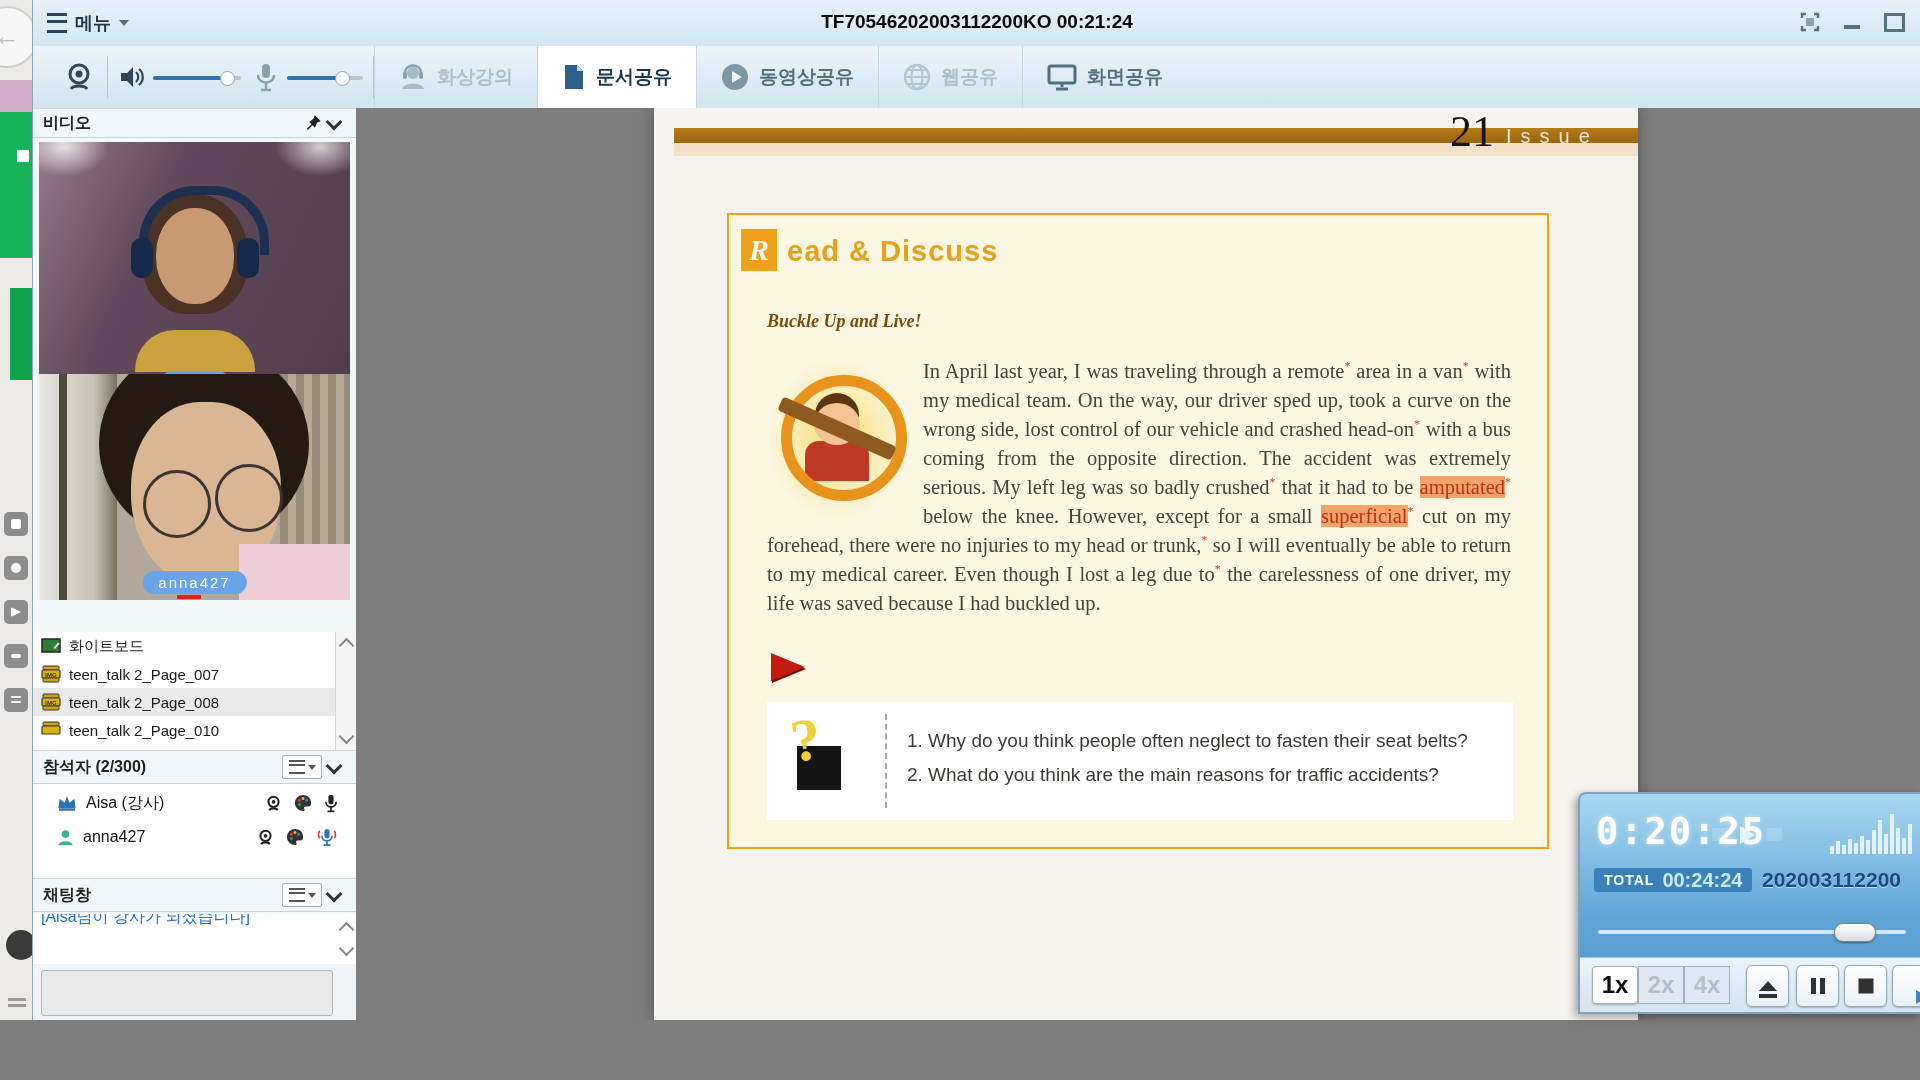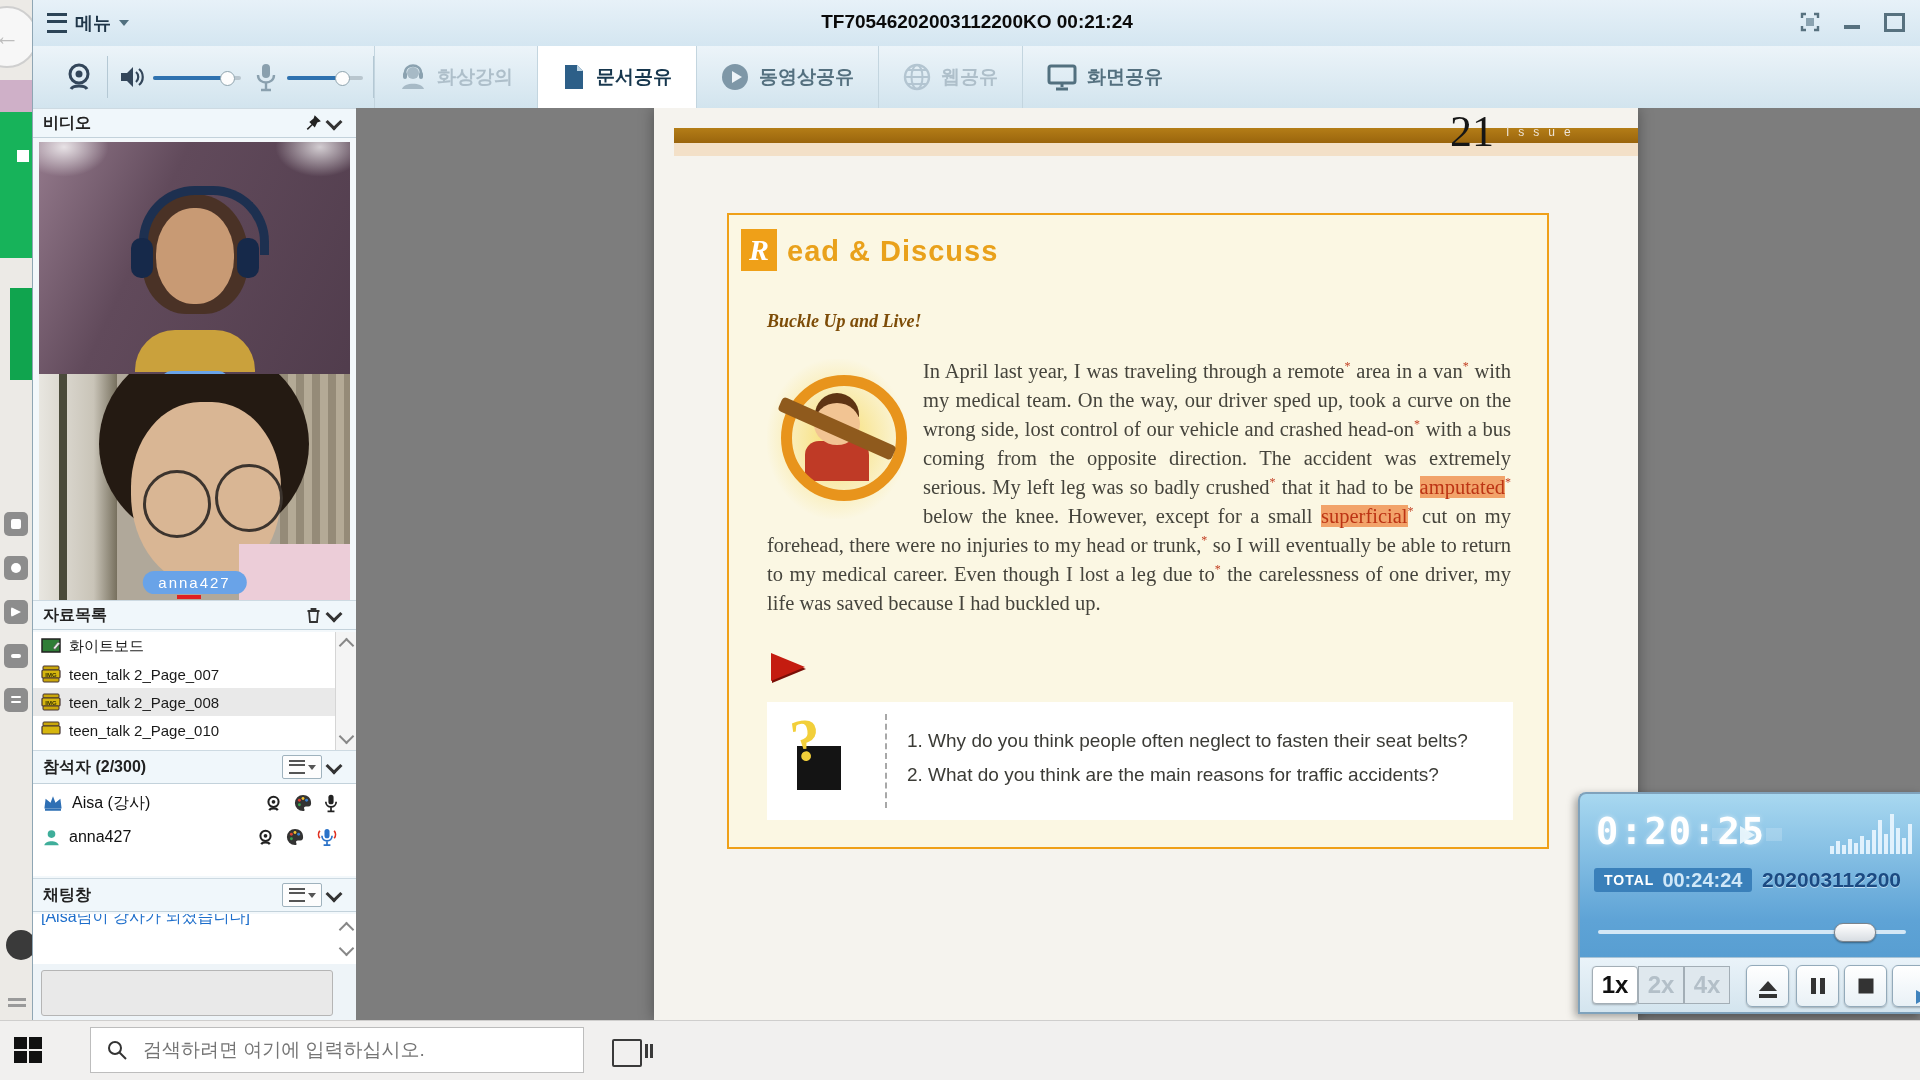--- a/index.html
+++ b/index.html
@@ -90,40 +90,40 @@
   #matlist{left:0;top:524px;right:0;height:118px;background:#fff;border-bottom:1px solid #c3d2db;overflow:hidden;}
   .mat-row{display:flex;align-items:center;gap:8px;height:28px;padding-left:8px;font-size:15px;color:#1a1a1a;cursor:pointer;}
   .mat-row.sel{background:#e9e9e9;}
   .mat-scroll{position:absolute;right:0;top:0;width:20px;height:118px;background:#f4f4f4;border-left:1px solid #d5d5d5;}
   .s-arrow{position:absolute;left:5px;width:9px;height:9px;border-right:2px solid #888;border-bottom:2px solid #888;cursor:pointer;}
   .s-up{top:8px;transform:rotate(-135deg);}
   .s-dn{bottom:8px;transform:rotate(45deg);}
 
   
   #plist{left:0;top:676px;right:0;height:92px;background:#fff;}
-  .p-row{display:flex;align-items:center;gap:9px;height:30px;padding:4px 10px 0 10px;font-size:16px;color:#111;}
+  .p-row{display:flex;align-items:center;gap:9px;height:30px;padding:4px 10px 0 24px;font-size:16px;color:#111;}
   .p-row .nm{flex:1;}
   .p-ic{display:flex;gap:12px;align-items:center;padding-right:8px;}
 
   
   #chatlog{left:0;top:806px;right:0;height:50px;background:#fff;overflow:hidden;border-bottom:1px solid #c3d2db;}
   .chat-msg{position:absolute;left:8px;top:-7px;font-size:16px;color:#1d6ecb;white-space:nowrap;}
   .chat-scroll{position:absolute;right:2px;top:2px;width:18px;height:46px;}
   #chatinput-wrap{left:0;top:856px;right:0;height:56px;background:#eef4f8;}
   #chatinput{position:absolute;left:8px;top:6px;width:286px;height:40px;background:#e9e9e9;border:1px solid #b5b5b5;
     border-radius:3px;resize:none;font-family:"Liberation Sans",sans-serif;}
   .collapse-handle{left:322px;top:486px;width:14px;height:34px;color:#333;font-size:16px;line-height:34px;cursor:pointer;}
 
   
   #main{left:323px;top:108px;width:1565px;height:912px;background:#7d7d7d;overflow:hidden;}
   #page{left:298px;top:0;width:984px;height:912px;background:#f5f3ee;box-shadow:0 0 14px rgba(0,0,0,.35);}
   .gold-bar{left:20px;top:20px;width:964px;height:15px;background:linear-gradient(#b47d17,#9a650d);}
   .pale-bar{left:20px;top:35px;width:964px;height:13px;background:#f3e0c8;}
   .pg-num{left:796px;top:-2px;font-family:"Liberation Serif",serif;font-size:44px;color:#161616;}
-  .pg-tag{left:852px;top:17px;font-size:12px;letter-spacing:9px;color:#eee4d6;}
+  .pg-tag{left:852px;top:17px;font-size:20px;letter-spacing:9px;color:#eee4d6;}
   #rdbox{left:73px;top:105px;width:818px;height:632px;border:2px solid #efa018;background:#fbf7e3;}
   .r-block{left:12px;top:14px;width:36px;height:42px;background:#efa018;color:#fff;
     font-family:"Liberation Serif",serif;font-style:italic;font-weight:bold;font-size:30px;text-align:center;line-height:42px;}
   .r-title{left:58px;top:20px;font-size:29px;font-weight:bold;color:#e9a11b;letter-spacing:1px;}
   .a-title{left:38px;top:96px;font-family:"Liberation Serif",serif;font-style:italic;font-weight:bold;font-size:18px;color:#7d4c07;}
   .para{left:38px;top:142px;width:744px;font-family:"Liberation Serif",serif;font-size:20.5px;line-height:29px;
     color:#45443c;text-align:justify;}
   .illu{float:left;width:140px;height:160px;margin:2px 16px 4px 0;position:relative;}
   .illu .glow{position:absolute;left:0;top:0;width:140px;height:160px;background:radial-gradient(#f7dd6e,#f7dd6e00 72%);}
   .illu .ring{position:absolute;left:14px;top:16px;width:104px;height:104px;border-radius:50%;border:11px solid #e8941c;}
@@ -342,28 +342,20 @@
           <div class="p2-shelf"></div>
         <div class="p2-hair"></div>
         <div class="p2-face"></div>
         <div class="p2-glassL"></div>
           <div class="p2-glassR"></div>
         <div class="p2-shirt"></div>
         <span class="name-pill">anna427</span>
         <span class="p2-redbar"></span>
       </div>
 
-      <div class="abs panel-h" style="top:492px">
-        <span class="t">자료목록</span>
-        <svg width="17" height="18" viewBox="0 0 16 18">
-          <path d="M2 5h12M6 5V3h4v2" fill="none" stroke="#333" stroke-width="1.8"></path>
-          <path d="M3.5 5l1 11h7l1-11z" fill="none" stroke="#333" stroke-width="1.8"></path>
-        </svg>
-        <span class="chev"></span>
-      </div>
 
       <div class="abs" id="matlist">
         <div class="mat-row">
           <svg width="20" height="16" viewBox="0 0 20 16">
             <rect x="1" y="1" width="18" height="13" fill="#2e7d36" stroke="#222" stroke-width="1.5"></rect>
             <path d="M12 10l5-6 2 1.5-5 6z" fill="#e8e8e8" stroke="#555" stroke-width=".7"></path>
           </svg>
           <span>화이트보드</span>
         </div>
         <div class="mat-row">
@@ -561,49 +553,14 @@
       <span class="pbtn" style="left:216px">
           <span class="ctr ic-pause"></span>
         </span>
       <span class="pbtn" style="left:264px">
           <span class="ctr ic-stop"></span>
         </span>
       <span class="pbtn" style="left:312px"><span class="ctr" style="width:22px;height:26px;position:relative"><i class="ic-swap1"></i></span></span>
     </div>
   </div>
 
-  <div class="abs" id="taskbar">
-    <svg class="abs tb-start" viewBox="0 0 30 28">
-      <rect x="0" y="0" width="13" height="12" fill="#111"></rect>
-        <rect x="15" y="0" width="13" height="12" fill="#111"></rect>
-      <rect x="0" y="14" width="13" height="12" fill="#111"></rect>
-        <rect x="15" y="14" width="13" height="12" fill="#111"></rect>
-    </svg>
-    <div class="abs tb-search">
-      <svg width="20" height="20" viewBox="0 0 20 20">
-        <circle cx="8" cy="8" r="6" fill="none" stroke="#333" stroke-width="2"></circle>
-        <path d="M12.5 12.5L19 19" stroke="#333" stroke-width="2"></path>
-      </svg>
-      <input type="text" placeholder="검색하려면 여기에 입력하십시오." style="">
-    </div>
-    <span class="tb-taskview"></span>
-
-    
-    
-
-    <span class="abs chrome-ic" style="left:760px;top:1032px"></span>
-    
-
-    <span class="abs ie-ic" style="left:836px;top:1032px">
-      
-    </span>
-    
-
-    
-    <span class="abs meet-ic" style="left:898px;top:1030px">
-      
-    </span>
-    
-
-    
-  </div>
 
 </div>
 
 </body></html>

